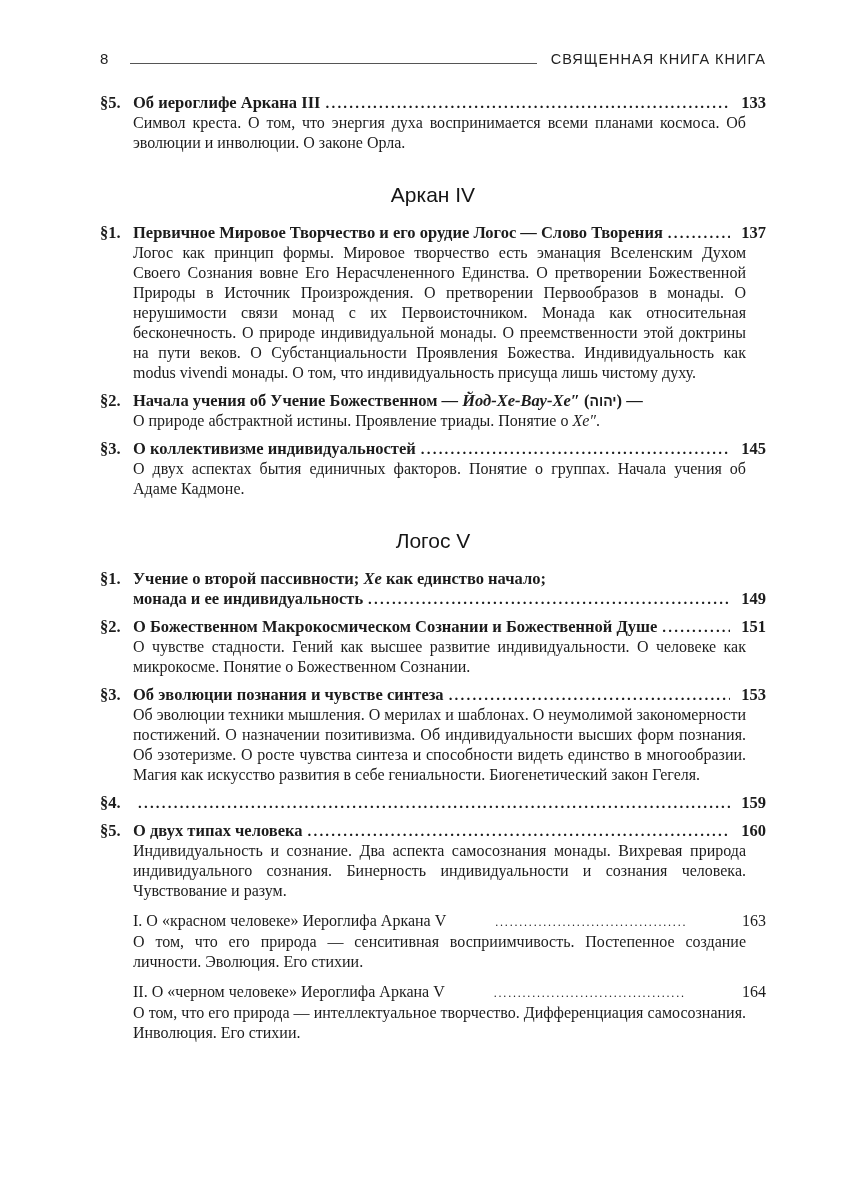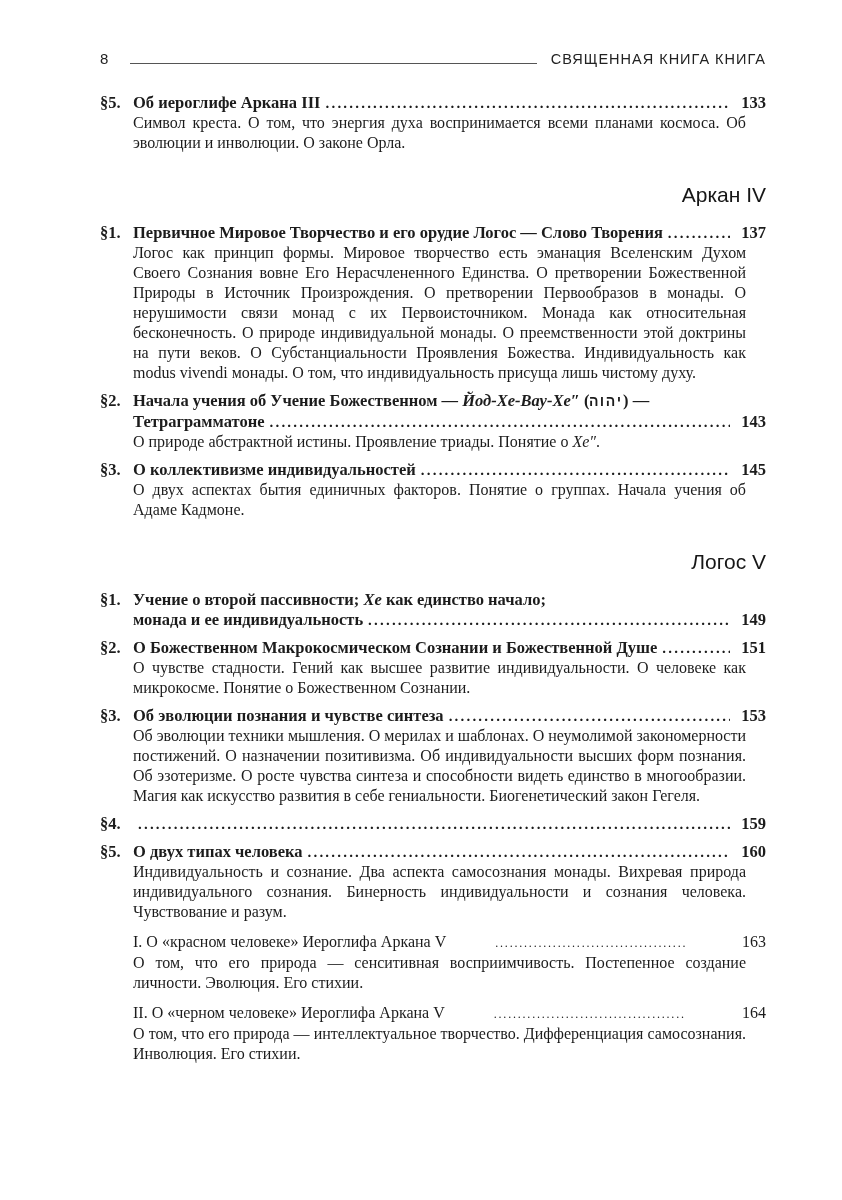--- a/index.html
+++ b/index.html
@@ -15,21 +15,21 @@
     font-family: "Liberation Sans", "DejaVu Sans", sans-serif;
     margin-bottom: 26px;
   }
   .folio { font-size: 15px; color: #222; }
   .hdr-rule { flex: 1; height: 2px; border-bottom: 1.5px solid #555; margin: 0 14px 0 22px; }
   .running { font-size: 14.5px; letter-spacing: 1px; color: #222; }
 
   
   .sec-heading {
     font-family: "Liberation Sans", "DejaVu Sans", sans-serif;
-    font-weight: 400; font-size: 21px; text-align: right;
+    font-weight: 400; font-size: 21px; text-align: center;
     margin: 30px 0 16px; color: #161616;
   }
 
   
   .entry { margin-bottom: 8px; }
   .trow { display: flex; align-items: baseline; font-size: 16.5px; line-height: 20px; }
   .bold { font-weight: bold; }
   .num { flex: 0 0 33px; }
   .cont { padding-left: 33px; }
   .ttl { white-space: nowrap; }
@@ -41,21 +41,21 @@
   .fine::after { font-size: 12px; letter-spacing: 1.8px; font-weight: normal; }
   .pg { flex: 0 0 auto; margin-left: 8px; min-width: 28px; text-align: right; }
   .desc {
     margin: 0 20px 0 33px; font-size: 16px; line-height: 20px;
     text-align: justify; hyphens: auto;
   }
   .sub { margin-top: 10px; }
   .sub .trow { font-weight: normal; font-size: 16px; padding-left: 33px; gap: 44px; }
   .bi { font-style: italic; }
   .it { font-style: italic; }
-  .heb { font-family: Liberation Mono, monospace; font-size: 0.85em; }
+  .heb { font-family: Liberation Sans, sans-serif; font-size: 0.85em; }
 </style>
 </head>
 <body>
 
 <div class="page">
 
   <div class="page-header">
     <span class="folio">8</span>
     <span class="hdr-rule"></span>
     <span class="running">СВЯЩЕННАЯ КНИГА КНИГА</span>
@@ -80,25 +80,20 @@
       <span class="leader"></span>
       <span class="pg">137</span>
     </div>
     <p class="desc">Логос как принцип формы. Мировое творчество есть эманация Вселенским Духом Своего Сознания вовне Его Нерасчлененного Единства. О претворении Божественной Природы в Источник Произрождения. О претворении Первообразов в монады. О нерушимости связи монад с их Первоисточником. Монада как относительная бесконечность. О природе индивидуальной монады. О преемственности этой доктрины на пути веков. О Субстанциальности Проявления Божества. Индивидуальность как modus vivendi монады. О том, что индивидуальность присуща лишь чистому духу.</p>
   </div>
 
   <div class="entry">
     <div class="trow bold">
       <span class="num">§2.</span>
       <span class="ttl"><span>Начала учения об Учение Божественном — </span><span class="bi">Йод-Хе-Вау-Хе″</span><span> (</span><span class="heb">יהוה</span><span>) —</span></span>
-    </div>
-    <div class="trow bold cont">
-      <span class="ttl">Тетраграмматоне</span>
-      <span class="leader"></span>
-      <span class="pg">143</span>
     </div>
     <p class="desc"><span>О природе абстрактной истины. Проявление триады. Понятие о </span><span class="it">Хе″</span><span>.</span></p>
   </div>
 
   <div class="entry">
     <div class="trow bold">
       <span class="num">§3.</span>
       <span class="ttl">О коллективизме индивидуальностей</span>
       <span class="leader"></span>
       <span class="pg">145</span>

